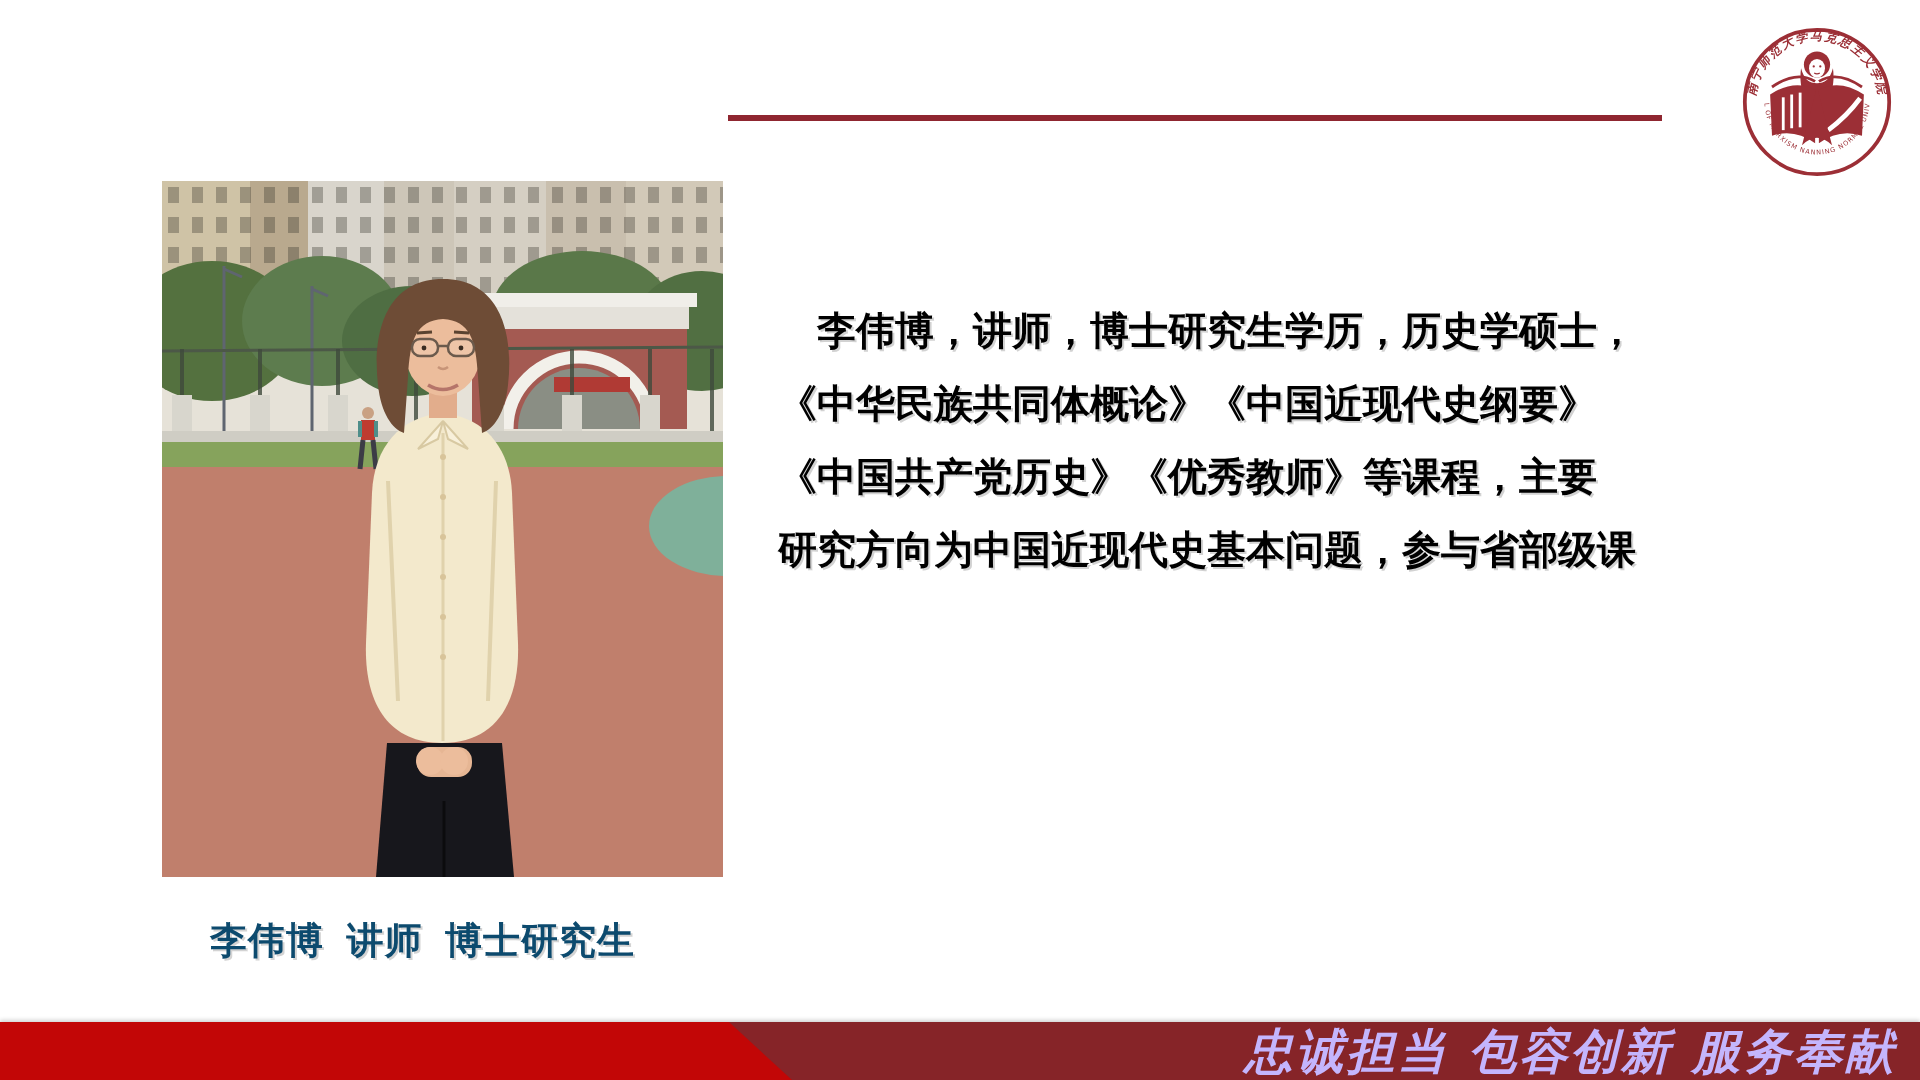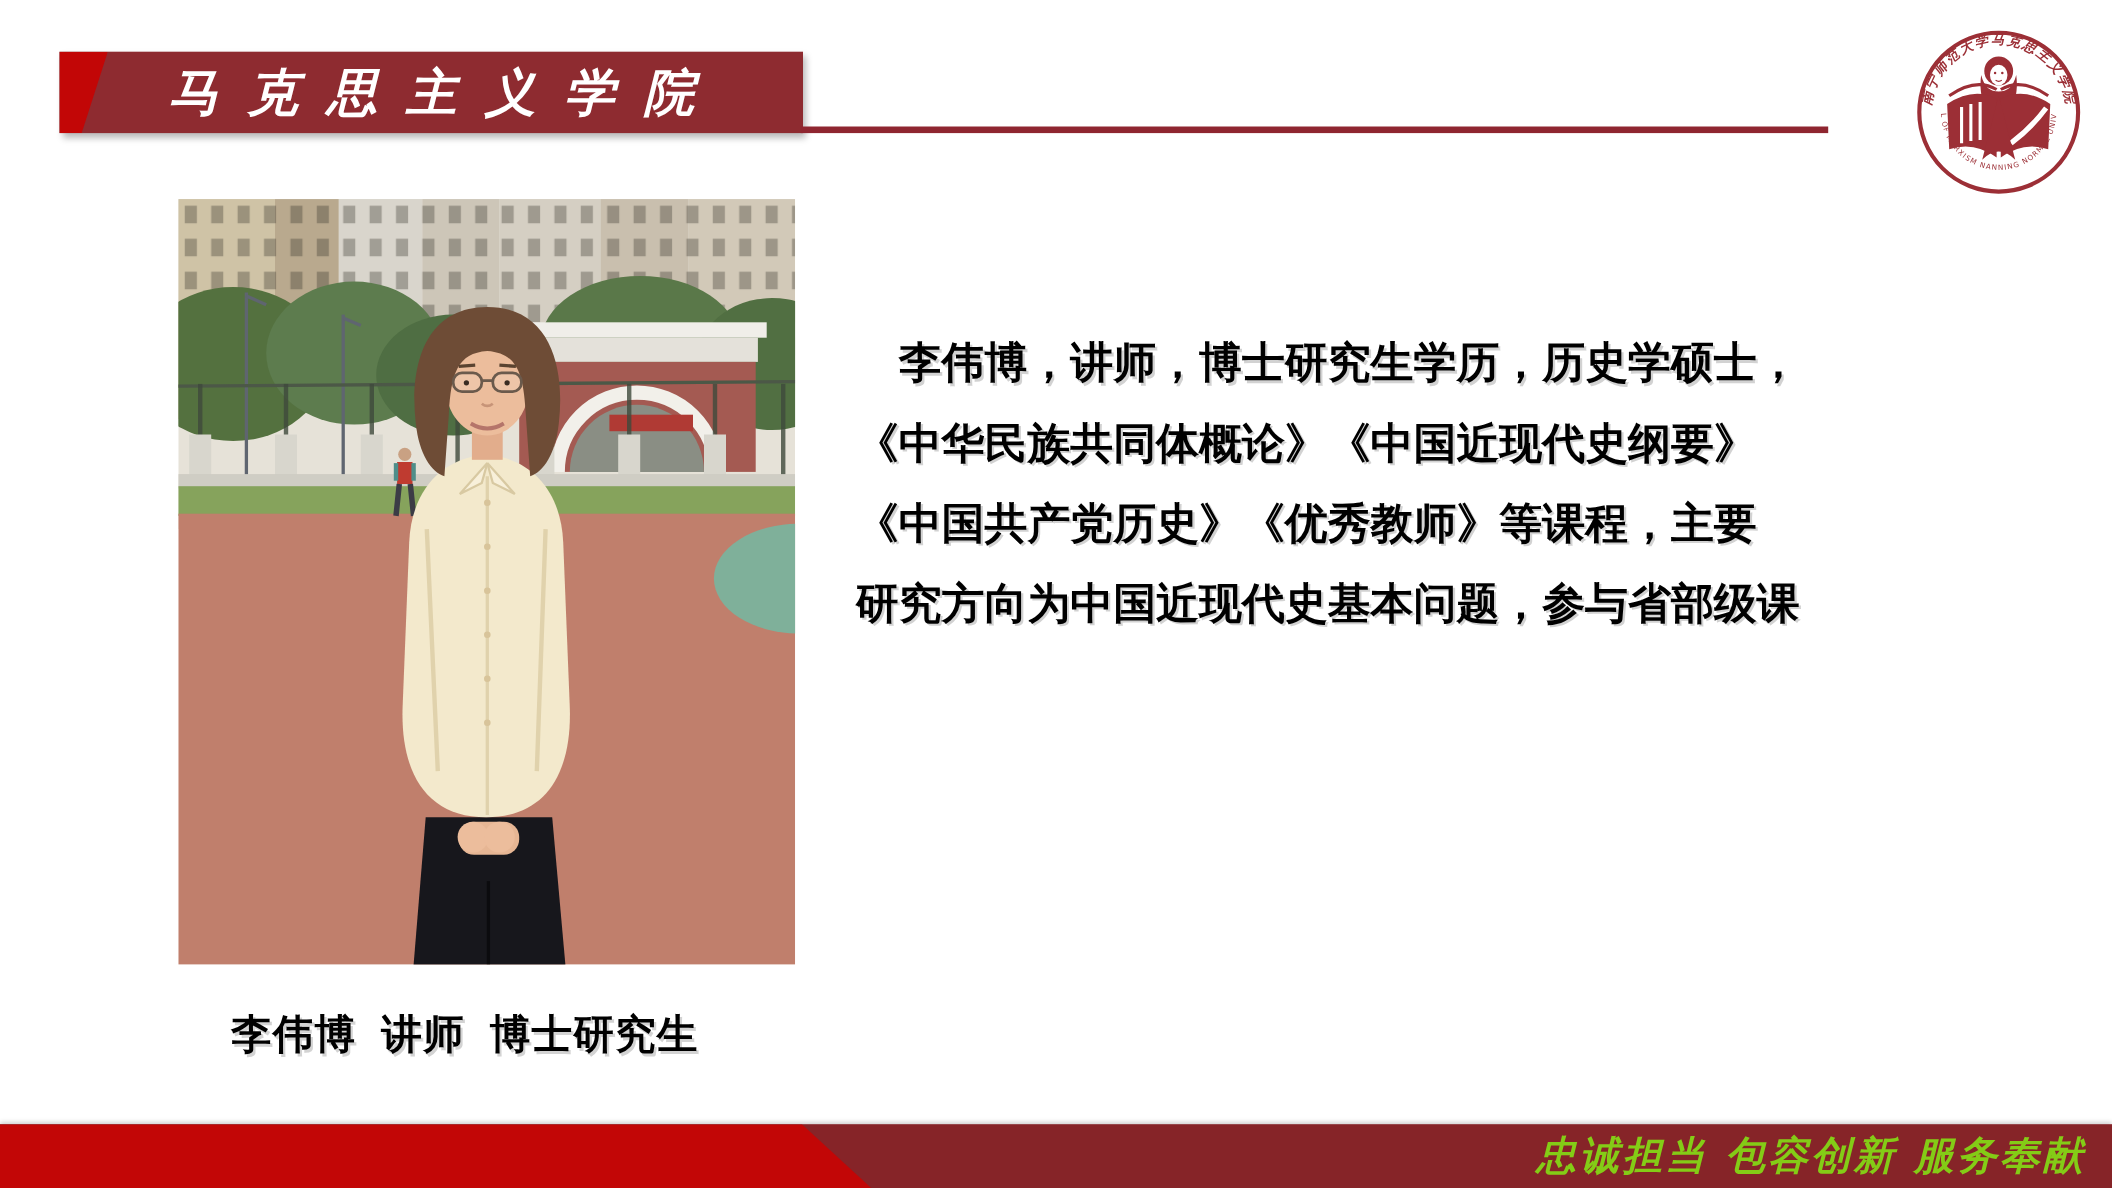--- a/index.html
+++ b/index.html
@@ -20,52 +20,48 @@
     position:absolute;left:0;top:0;width:100%;height:74px;line-height:74px;
     text-align:center;color:#ffffff;font-family:"DejaVu Serif","Liberation Serif",serif;
     font-style:italic;font-weight:700;font-size:46px;letter-spacing:26px;text-indent:26px;
   }
   .header-rule{position:absolute;left:728px;top:115px;width:934px;height:6px;background:#8f2630;}
   .logo{position:absolute;left:1742px;top:27px;width:150px;height:150px;}
   
   .photo{position:absolute;left:162px;top:181px;width:561px;height:696px;overflow:hidden;margin:0;}
   .photo svg{display:block;width:100%;height:100%;}
   .caption{
-    position:absolute;left:210px;top:916px;font-size:37px;font-weight:700;color:#000000;
+    position:absolute;left:210px;top:916px;font-size:37px;font-weight:700;color:#0c4a6e;
     letter-spacing:1px;text-shadow:2px 2px 0 rgba(130,130,130,.35);white-space:pre;
   }
   
   .bio{position:absolute;left:778px;top:294px;width:800px;}
   .bio-line{
     height:73px;line-height:73px;font-size:39px;font-weight:700;color:#000;
     text-shadow:2px 2px 0 rgba(125,125,125,.35);white-space:pre;
   }
   .bio-line:first-child{text-indent:1em;}
   
   .footer{position:absolute;left:0;top:1022px;width:1920px;height:58px;background:#862428;
     box-shadow:0 -2px 4px rgba(0,0,0,.18);}
   .footer-accent{
     position:absolute;left:0;top:0;width:800px;height:58px;background:#c20606;
     clip-path:polygon(0 0,729px 0,792px 100%,0 100%);
   }
   .footer-motto{
-    position:absolute;right:24px;top:0;height:58px;line-height:58px;color:#84cc16;
+    position:absolute;right:24px;top:0;height:58px;line-height:58px;color:#c4b5fd;
     font-family:"DejaVu Serif","Liberation Serif",serif;font-style:italic;font-weight:700;
-    font-size:36px;letter-spacing:3px;
+    font-size:48px;letter-spacing:3px;
   }
 </style>
 </head>
 <body>
 
 <div class="slide">
 
-  <div class="banner">
-    <div class="banner-accent"></div>
-    <div class="banner-title">马克思主义学院</div>
-  </div>
   <div class="header-rule"></div>
 
   <svg class="logo" viewBox="0 0 160 160">
     <defs>
       <path id="arcTop" d="M 14,80 A 66,66 0 0 1 146,80"></path>
       <path id="arcBottom" d="M 24,80 A 56,56 0 0 0 136,80"></path>
     </defs>
     <circle cx="80" cy="80" r="77" fill="#ffffff" stroke="#9c2f36" stroke-width="4"></circle>
     <text font-size="13" fill="#9c2f36" font-family="'DejaVu Serif',serif" font-style="italic" font-weight="700" letter-spacing="2">
       <textPath href="#arcTop" xlink:href="#arcTop" startOffset="50%" text-anchor="middle">南宁师范大学马克思主义学院</textPath>

